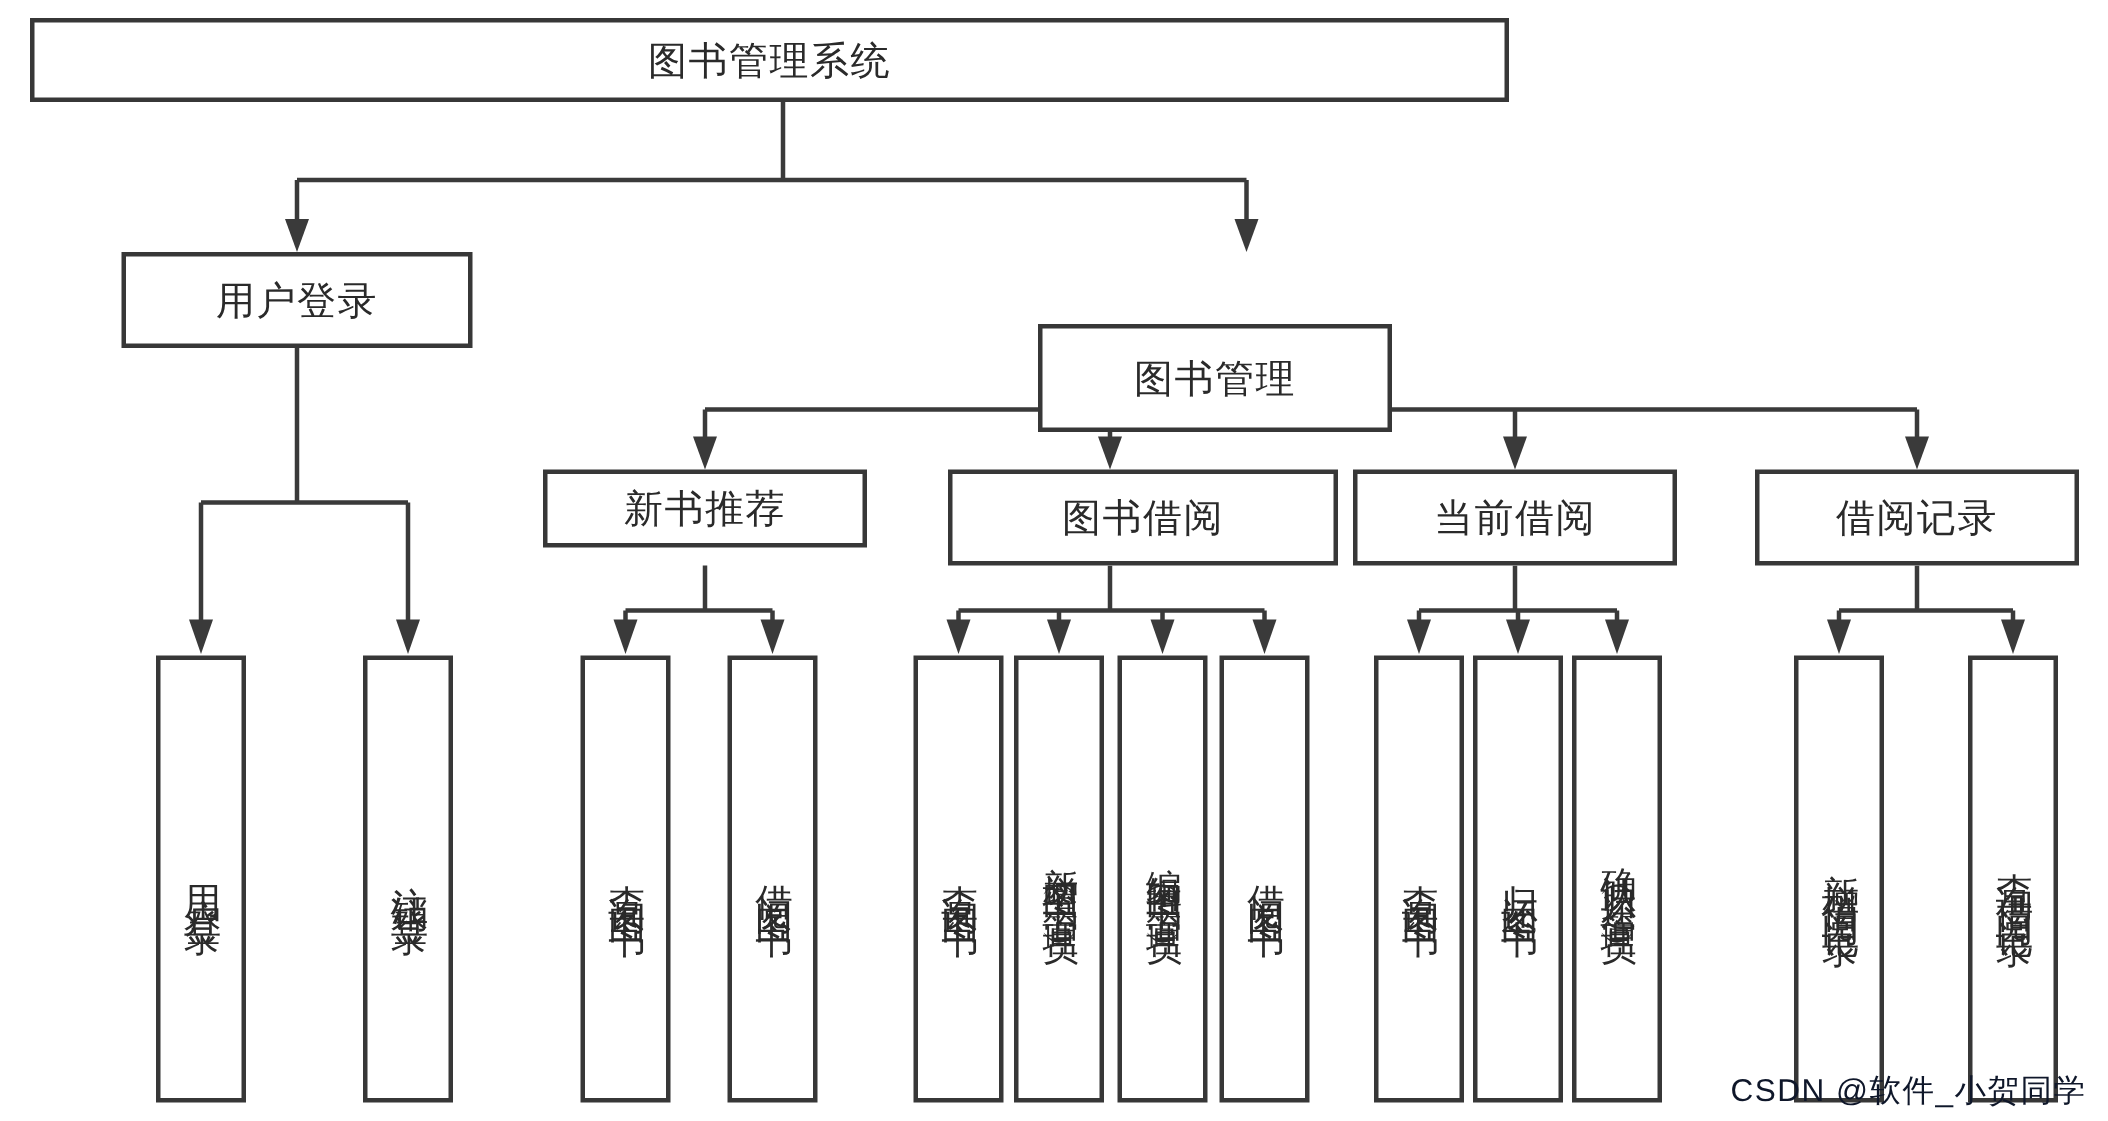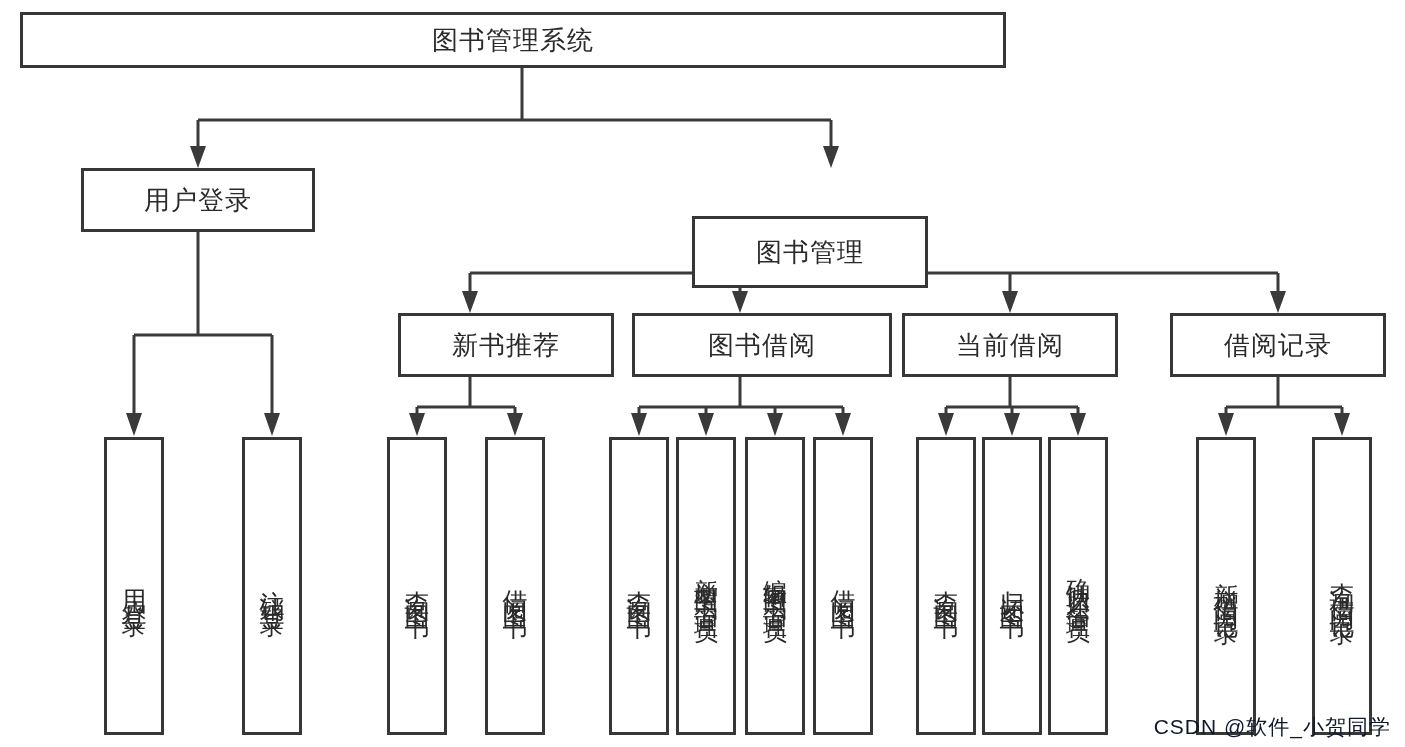--- a/index.html
+++ b/index.html
@@ -128,21 +128,21 @@
     <span>图书管理系统</span>
   </div>
 
   <div class="node hbox" style="left:81px; top:168px; width:234px; height:64px;">
     <span>用户登录</span>
   </div>
   <div class="node hbox" style="left:692px; top:168px; width:236px; height:72px;margin-top:48px;">
     <span>图书管理</span>
   </div>
 
-  <div class="node hbox" style="left:362px; top:313px; width:216px; height:64px;margin-left:36px;">
+  <div class="node hbox" style="left:362px; top:313px; width:216px; height:52px;">
     <span>新书推荐</span>
   </div>
   <div class="node hbox" style="left:632px; top:313px; width:260px; height:64px;">
     <span>图书借阅</span>
   </div>
   <div class="node hbox" style="left:902px; top:313px; width:216px; height:64px;">
     <span>当前借阅</span>
   </div>
   <div class="node hbox" style="left:1170px; top:313px; width:216px; height:64px;">
     <span>借阅记录</span>

